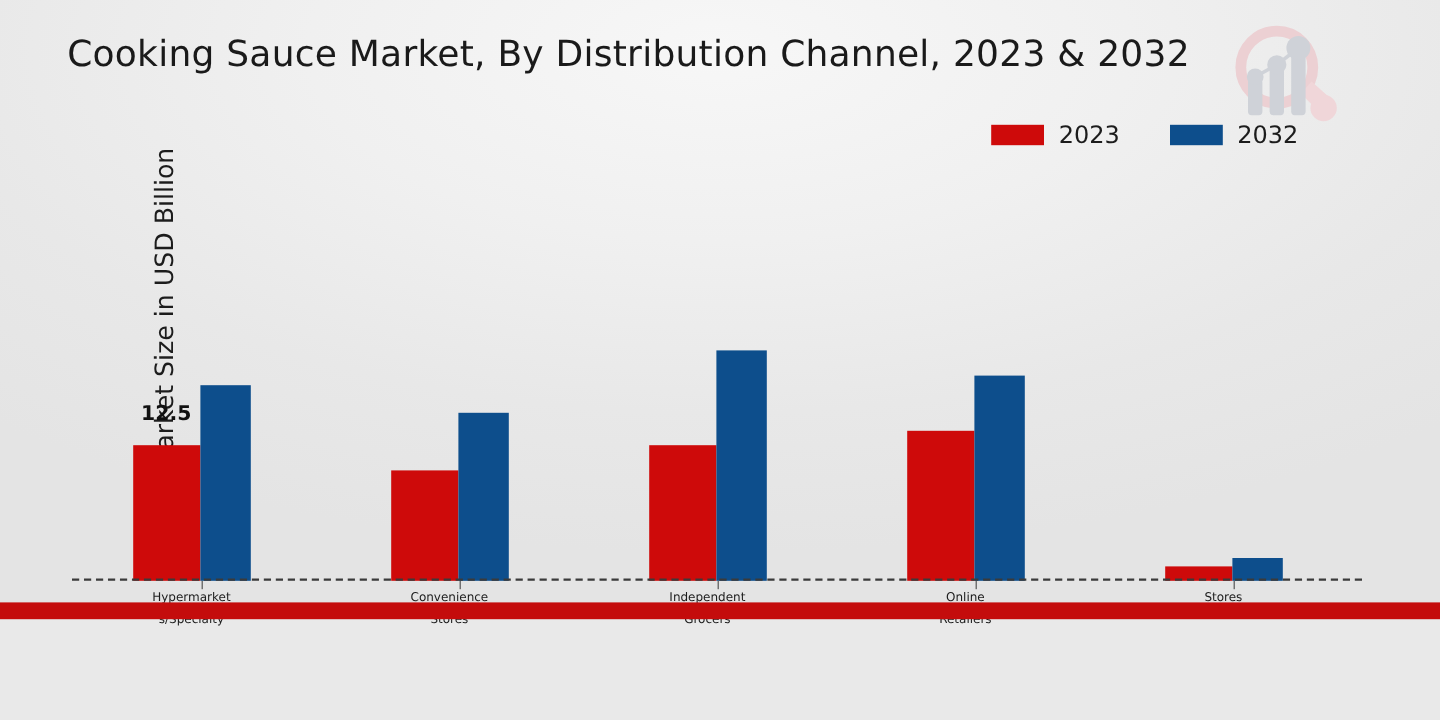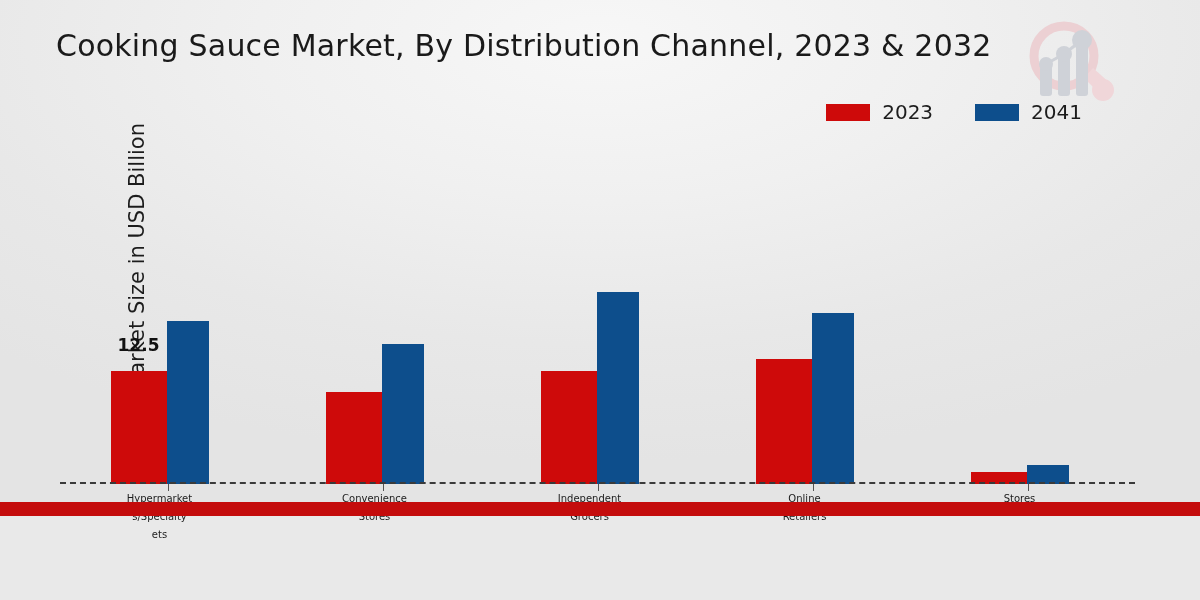--- a/index.html
+++ b/index.html
@@ -208,21 +208,21 @@
 
   <div class="chart-title">Cooking Sauce Market, By Distribution Channel, 2023 &amp; 2032</div>
 
   <div class="legend">
     <div class="legend-item">
       <span class="legend-swatch" style="background:#ce0a0a"></span>
       <span class="legend-label">2023</span>
     </div>
     <div class="legend-item">
       <span class="legend-swatch" style="background:#0d4e8c"></span>
-      <span class="legend-label">2041</span>
+      <span class="legend-label">2032</span>
     </div>
   </div>
 
   <div class="y-axis-title">Market Size in USD Billion</div>
 
   <div class="plot-area">
     <div class="groups" id="groups">
         <div class="bar-group">
           <div class="bars">
             <div class="bar series-2023" style="height: 112.838px; background: rgb(206, 10, 10);">
@@ -261,21 +261,20 @@
           <span class="tick"></span>
         </div>
       </div>
     <div class="axis-line"></div>
   </div>
 
   <div class="cat-labels" id="cat-labels">
       <div class="cat-label">
         <div>Hypermarket</div>
         <div>s/Specialty</div>
-        <div>ets</div>
       </div>
       <div class="cat-label">
         <div>Convenience</div>
         <div>Stores</div>
       </div>
       <div class="cat-label">
         <div>Independent</div>
         <div>Grocers</div>
       </div>
       <div class="cat-label">

